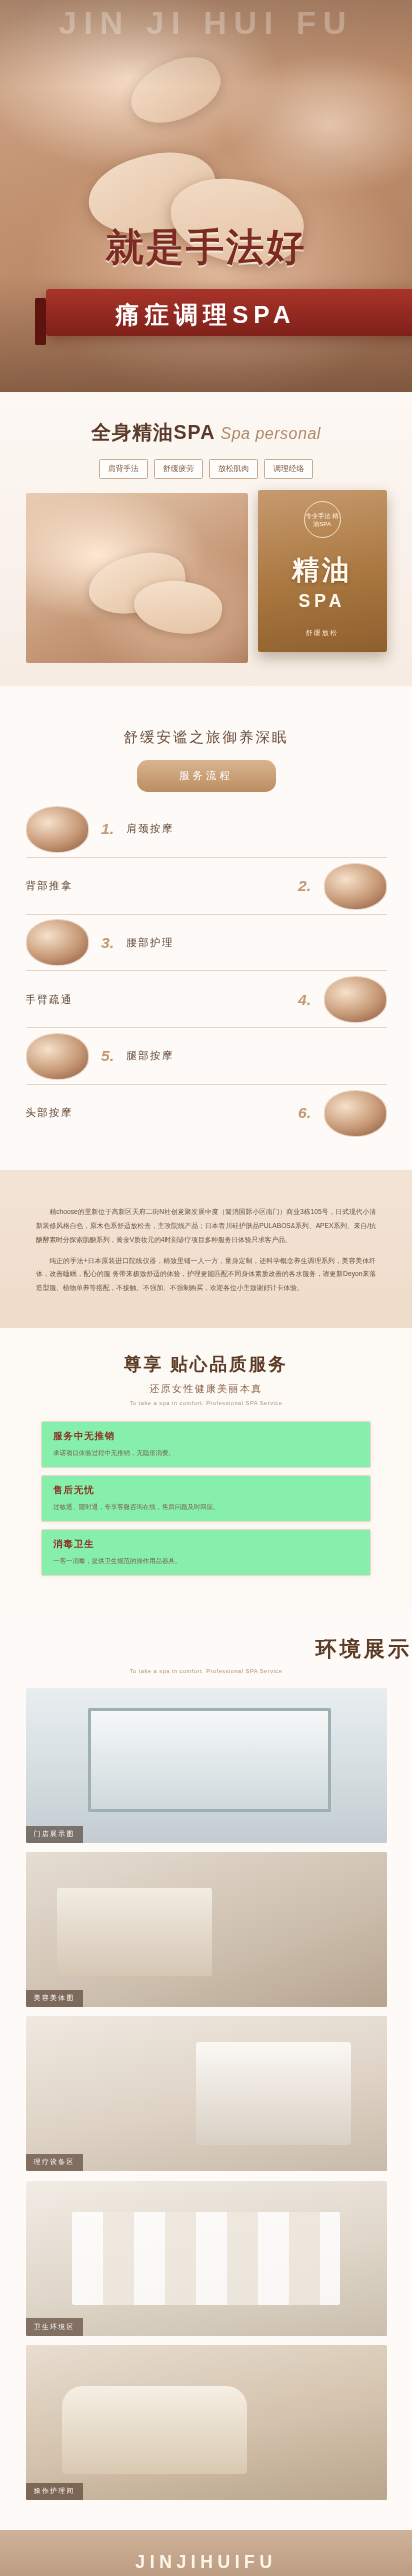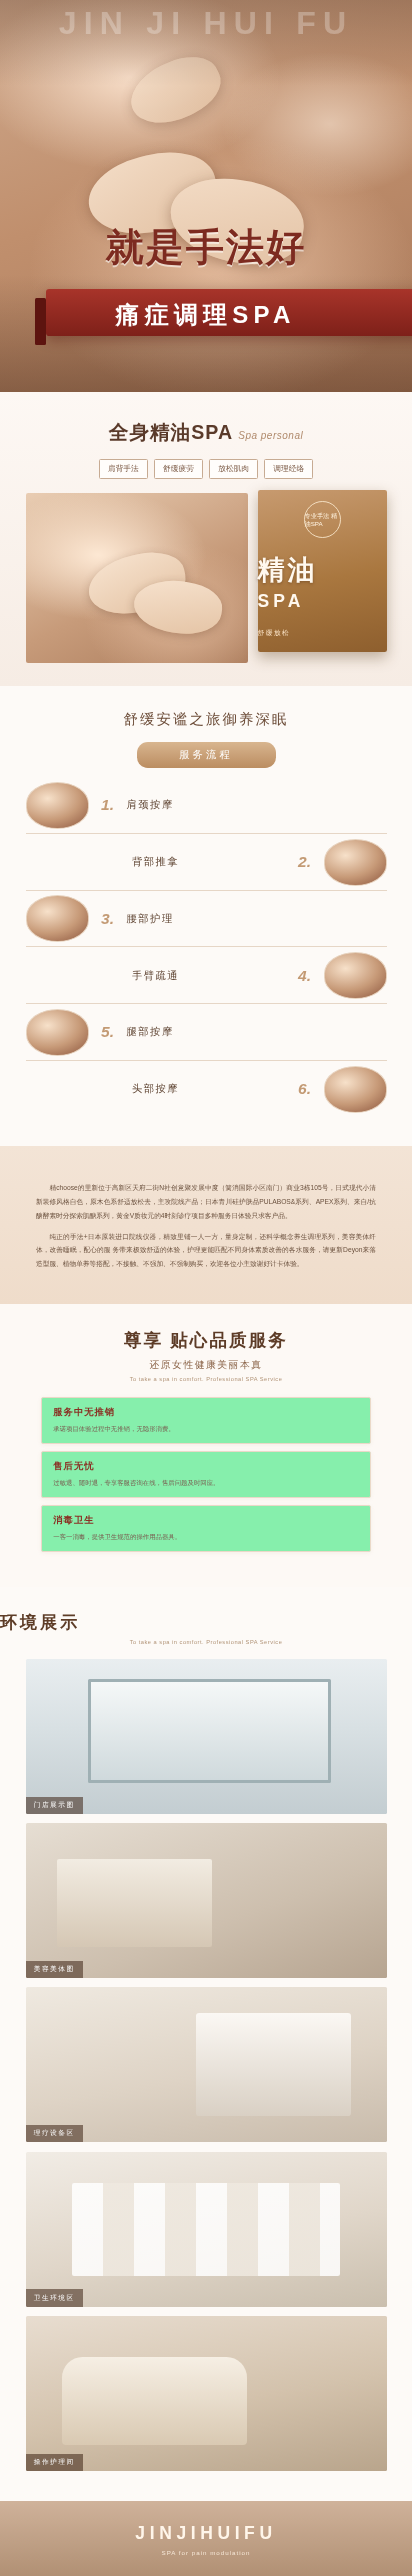--- a/index.html
+++ b/index.html
@@ -34,59 +34,59 @@
         box-shadow:0 4.1px 11.3px rgba(80,18,12,.35);}
   .ribbon .sub{position:absolute;left:0;top:10.3px;width:319px;text-align:center;color:#fff;
         font-size:24px;letter-spacing:5.2px;font-weight:bold;}
   .ribbon:before,.ribbon:after{content:"";position:absolute;top:9.3px;width:11.3px;height:47px;
         background:#5d140f;border-radius:1.5px;}
   .ribbon:before{left:-11.3px;} .ribbon:after{right:-11.3px;}
 
   
   .sec-prod{position:relative;width:412px;padding:27px 0 23px;background:linear-gradient(180deg,#fdf8f4,#f6ece4);}
   .prod-title{text-align:center;font-size:19.6px;font-weight:bold;color:#5a3a2a;letter-spacing:1px;}
-  .prod-title .en{font-size:10px;color:#b08a6c;font-weight:normal;font-style:italic;margin-left:5.2px;letter-spacing:0.5px;}
+  .prod-title .en{font-size:16px;color:#b08a6c;font-weight:normal;font-style:italic;margin-left:5.2px;letter-spacing:0.5px;}
   .chips{display:flex;justify-content:center;gap:6px;margin-top:13.4px;}
   .chip{border:0.5px solid #c7ab93;color:#7a5843;font-size:7.7px;padding:3.6px 8.2px;border-radius:1.5px;background:#fffdfb;}
   .prod-stage{position:relative;width:361px;height:170px;margin:14.4px auto 0;}
   .prod-photo{position:absolute;left:0;top:0;width:222px;height:170px;border-radius:2.1px;overflow:hidden;
         background:
           radial-gradient(ellipse 155px 93px at 72px 62px, rgba(255,235,215,.95), rgba(245,215,190,0) 70%),
           radial-gradient(ellipse 134px 103px at 155px 124px, rgba(226,186,156,.9), rgba(200,155,120,0) 72%),
           linear-gradient(155deg,#e9cdb3,#c79b7a 55%,#ab7c5c);}
   .prod-photo .ph-hand{position:absolute;border-radius:55% 45% 50% 50%;
         background:linear-gradient(165deg,#f7e3cf,#e4c3a4);box-shadow:0 2.6px 9.3px rgba(90,50,25,.3);}
   .prod-photo .ph1{left:62px;top:62px;width:98px;height:57px;transform:rotate(-12deg);}
   .prod-photo .ph2{left:108px;top:88px;width:88px;height:52px;transform:rotate(8deg);}
   .prod-card{position:absolute;right:0;top:-3.1px;width:129px;height:162px;border-radius:2.1px;
         background:linear-gradient(170deg,#c79a6f,#a9773f 55%,#8e5f2e);
-        box-shadow:0 5.2px 13.4px rgba(90,60,25,.35);color:#fff8ee;}
+        box-shadow:0 5.2px 13.4px rgba(90,60,25,.35);color:#fff8ee;text-align:center;}
   .prod-card .badge{margin:11.3px auto 0;width:35px;height:35px;border-radius:50%;
         border:1px solid rgba(255,240,215,.8);display:flex;align-items:center;justify-content:center;
         font-size:6.2px;line-height:1.25;color:#fff3e0;}
   .prod-card .cn{margin-top:13.4px;font-size:27px;font-weight:bold;letter-spacing:3.1px;
         text-shadow:0 1px 3.1px rgba(60,30,10,.4);}
   .prod-card .en2{margin-top:3.1px;font-size:17.5px;letter-spacing:4.1px;font-weight:bold;}
   .prod-card .tagline{margin-top:17.5px;font-size:6.7px;letter-spacing:1.5px;color:#ffe9cd;}
 
   
   .sec-process{position:relative;width:412px;background:#fdfaf7;padding:24px 0 29px;}
-  .proc-slogan{text-align:center;font-size:14.4px;color:#6b4b37;letter-spacing:2.1px;}
-  .proc-head{margin:13.4px auto 0;width:139px;height:26px;border-radius:10.8px;
+  .proc-slogan{text-align:center;font-size:14.4px;color:#6b4b37;letter-spacing:2.1px;margin-top:18px;}
+  .proc-head{margin:13.4px auto 0;width:139px;height:32px;border-radius:10.8px;
         background:linear-gradient(180deg,#d8b58f,#bb8d61);color:#fff;font-size:10.3px;letter-spacing:3.1px;
         display:flex;align-items:center;justify-content:center;}
   .proc-list{width:361px;margin:13.4px auto 0;}
   .proc-row{display:flex;align-items:center;height:47px;margin-bottom:4.1px;}
   .proc-row.rev{flex-direction:row-reverse;}
   .proc-thumb{width:61px;height:45px;border-radius:50%/46%;overflow:hidden;flex:0 0 auto;
         border:1.5px solid #e7d3bf;
         background:radial-gradient(ellipse 46px 31px at 20.6px 15.5px,#f7e1ca,#c79a78 70%,#a9775a);}
   .proc-num{width:38px;text-align:center;font-size:15.5px;color:#c39a74;font-style:italic;font-weight:bold;}
   .proc-label{flex:1;font-size:10.3px;color:#5e4331;letter-spacing:1.5px;}
-  .proc-row.rev .proc-label{text-align:center;font-family:Liberation Serif, serif;}
+  .proc-row.rev .proc-label{text-align:left;font-family:Liberation Serif, serif;}
   .proc-line{height:0.5px;background:#e6d6c6;margin:1px 0 5.2px;}
 
   
   .sec-brand{width:412px;background:linear-gradient(180deg,#f3e4d6,#efdcca);padding:23px 0 26px;}
   .brand-head{text-align:center;}
   .brand-head .t{font-size:16.5px;color:#6d4529;letter-spacing:5.2px;font-weight:bold;}
   .brand-head .l{width:155px;height:0.5px;background:#c8a584;margin:7.2px auto 0;}
   .brand-body{width:340px;margin:12.4px auto 0;font-size:6.7px;line-height:2.05;color:#6b513e;text-align:justify;}
   .brand-body p{margin:0 0 7.2px;text-indent:2em;}
 
@@ -96,21 +96,21 @@
   .srv-sub{text-align:center;margin-top:7.2px;font-size:9.8px;color:#8a6347;letter-spacing:1.5px;}
   .srv-en{text-align:center;margin-top:4.1px;font-size:5.7px;color:#b29478;letter-spacing:0.5px;}
   .srv-cards{width:330px;margin:14.4px auto 0;}
   .srv-card{background:#86efac;border:0.5px solid #ead9c8;border-radius:2.1px;padding:8.2px 11.3px;margin-bottom:7.2px;
         box-shadow:0 1px 4.1px rgba(150,110,80,.08);}
   .srv-card .h{font-size:9.3px;color:#8a2f23;font-weight:bold;letter-spacing:1px;}
   .srv-card .d{margin-top:4.1px;font-size:6.4px;color:#7a6253;line-height:1.8;}
 
   
   .sec-env{width:412px;background:#fdfaf7;padding:24px 0 20.6px;}
-  .env-title{text-align:left;font-size:17px;color:#5d3c27;font-weight:bold;letter-spacing:3.1px;}
+  .env-title{text-align:right;font-size:21px;color:#5d3c27;font-weight:bold;letter-spacing:3.1px;}
   .env-en{text-align:center;margin-top:5.2px;font-size:5.7px;color:#b29478;letter-spacing:0.5px;}
   .env-list{width:361px;margin:13.4px auto 0;}
   .env-item{position:relative;width:361px;height:155px;margin-bottom:9.3px;overflow:hidden;border-radius:1.5px;}
   .env-cap{position:absolute;left:0;bottom:0;padding:4.1px 8.2px;background:rgba(60,35,20,.55);
         color:#fff;font-size:6.7px;letter-spacing:1.5px;}
   .env-a{background:
       linear-gradient(180deg,#e9eef0 0%,#d8e0e3 45%,#c3cdd1 100%);}
   .env-a:after{content:"";position:absolute;left:62px;top:20.6px;width:237px;height:98px;
       background:linear-gradient(180deg,#f5f8f8,#cfd9dc);border:3.1px solid #9fb0b4;border-radius:1.5px;}
   .env-b{background:linear-gradient(160deg,#e6ded3,#cdbfae 60%,#b6a490);}

